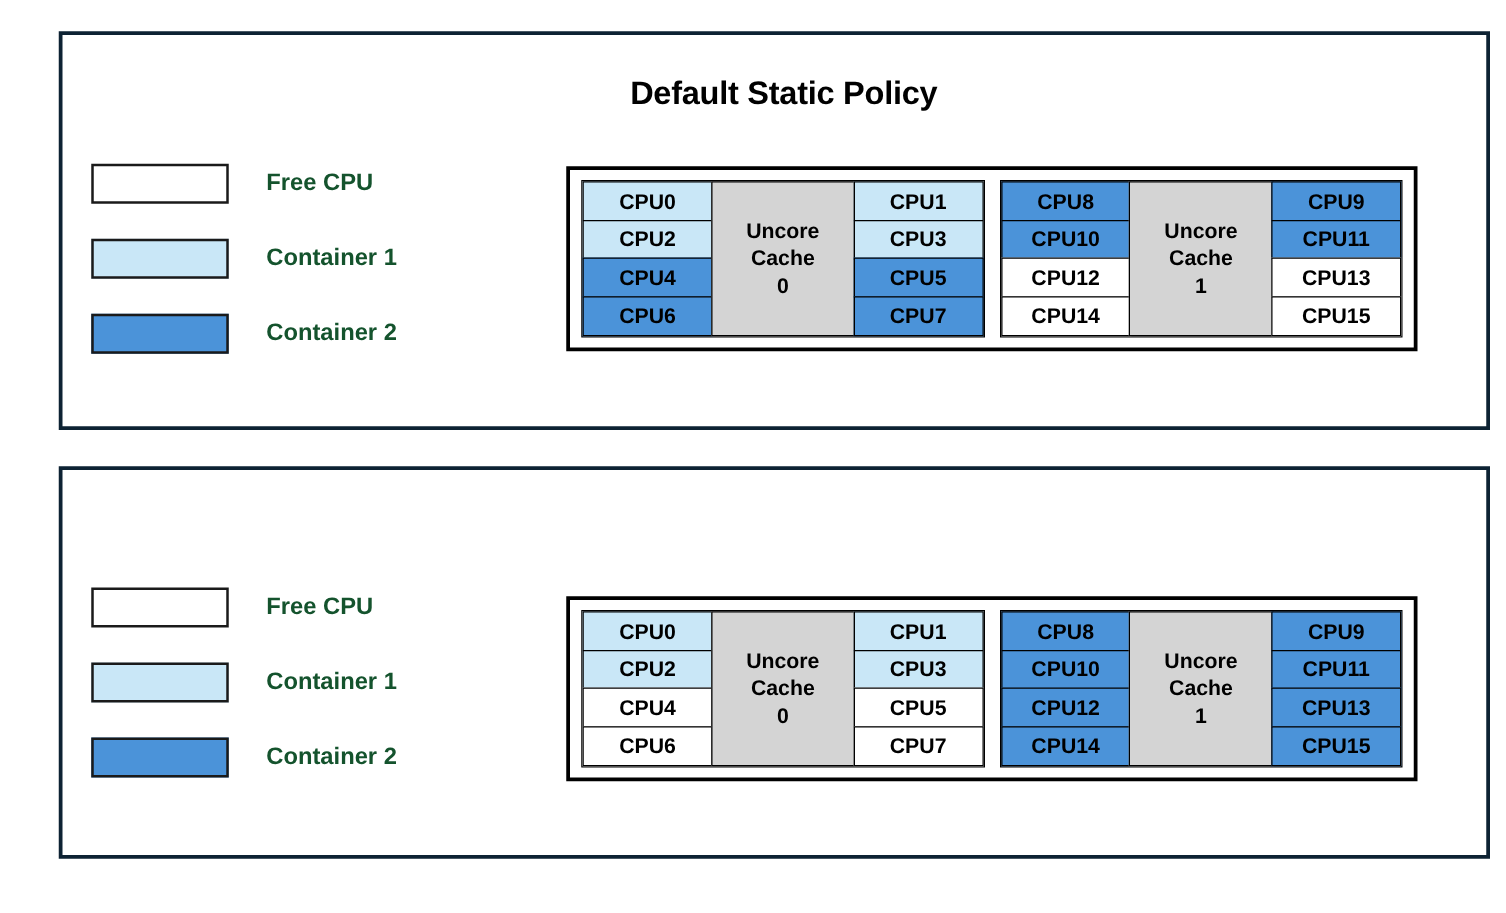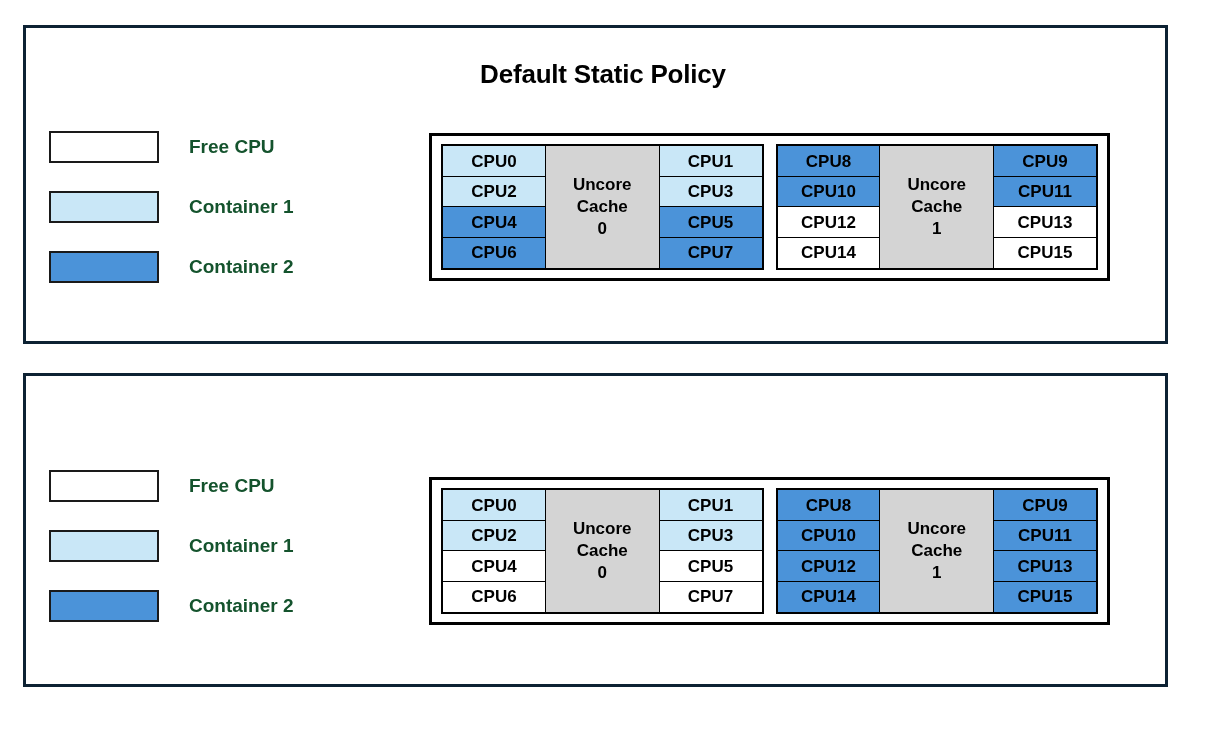--- a/index.html
+++ b/index.html
@@ -12,20 +12,21 @@
     height: 730px;
     font-family: "Liberation Sans", sans-serif;
     color: #000000;
     overflow: hidden;
   }
 
   .canvas {
     position: relative;
     width: 1064px;
     height: 730px;
+    margin-left: 24px;
   }
 
   
   .panel {
     position: absolute;
     left: 23px;
     width: 1145px;
     border: 3px solid #0d2233;
     background: #ffffff;
     box-sizing: border-box;

